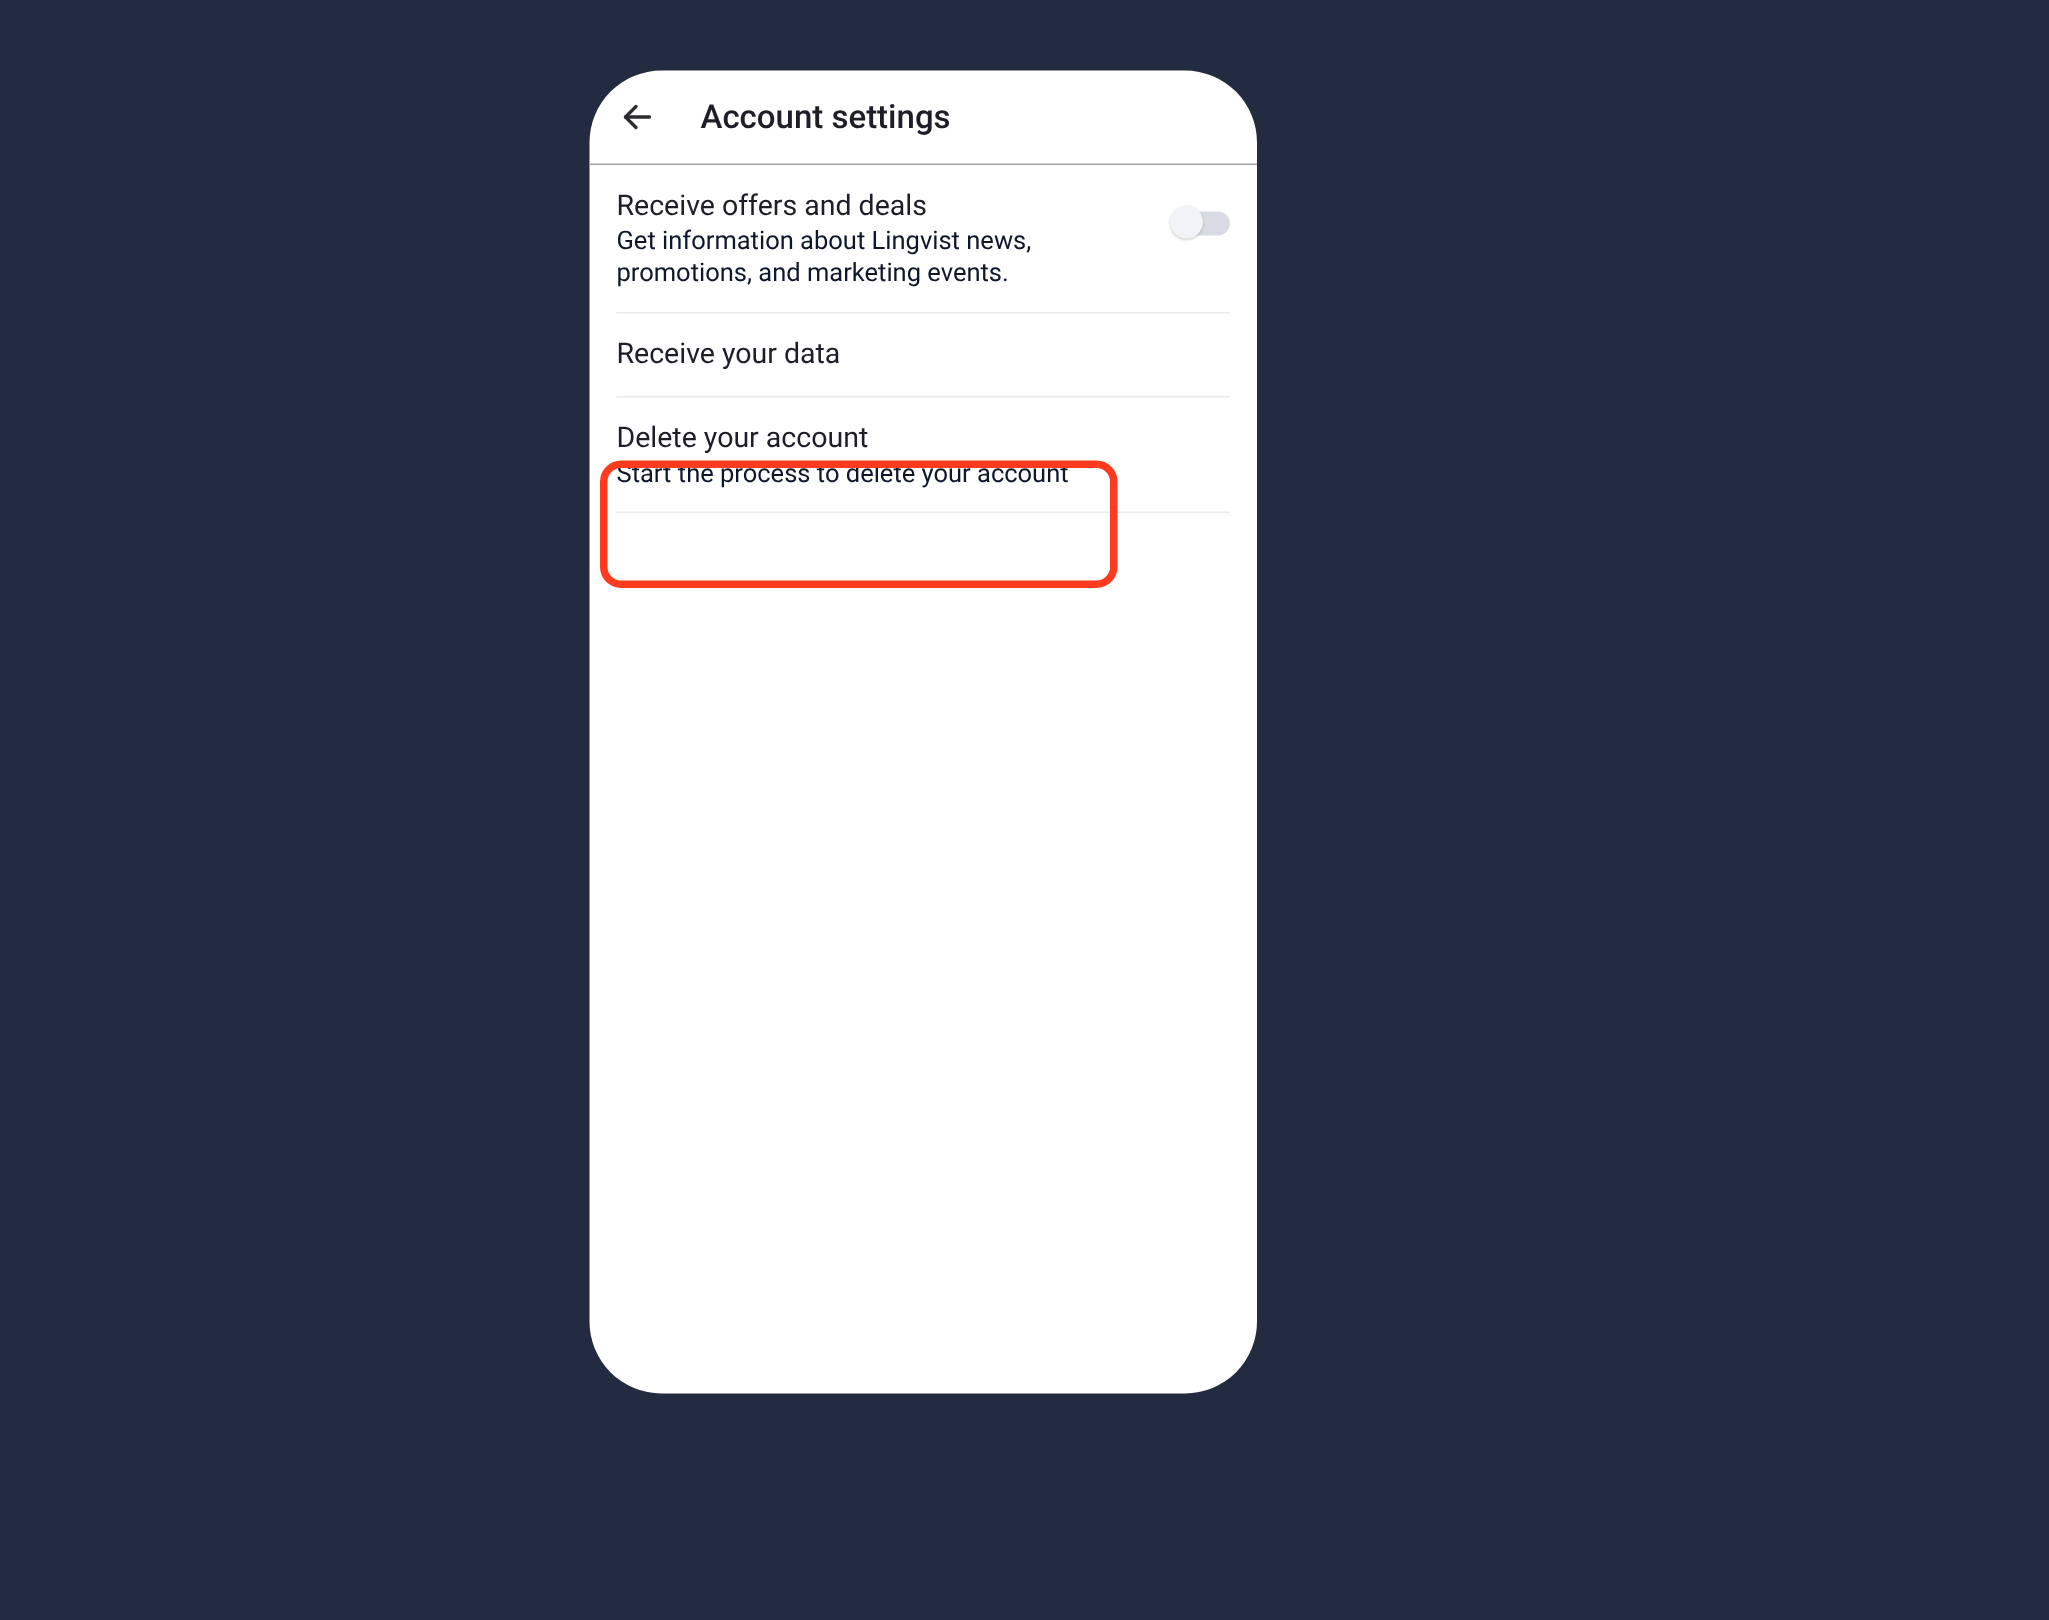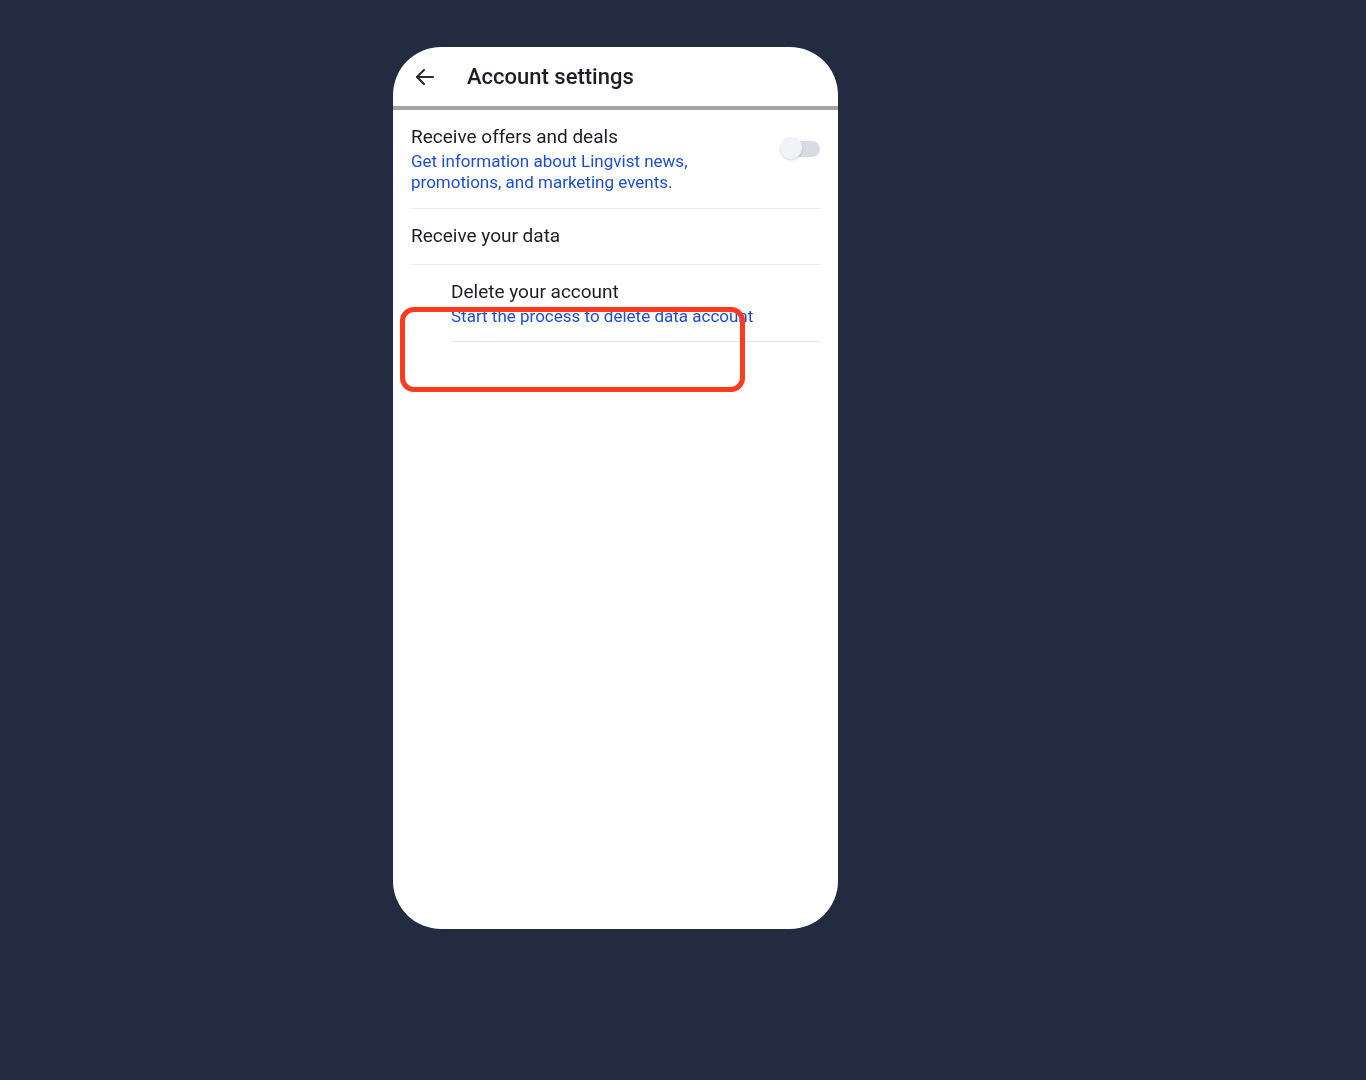--- a/index.html
+++ b/index.html
@@ -19,21 +19,21 @@
       height: 882px;
       background: #ffffff;
       border-radius: 48px;
       overflow: hidden;
     }
     .app-bar {
       height: 63px;
       display: flex;
       align-items: center;
       padding: 0 16px;
-      border-bottom: 4px solid #a3a3a3;
+      border-bottom: 1px solid #a3a3a3;
     }
     .back-btn {
       width: 32px;
       height: 32px;
       display: flex;
       align-items: center;
       justify-content: center;
       cursor: pointer;
       color: #2b2b32;
     }
@@ -45,32 +45,32 @@
       color: #1e1e28;
     }
     .content { padding: 0 18px 0 18px; }
     .setting-row {
       padding: 15px 0 14px 0;
       border-bottom: 1px solid #eceaea;
       display: flex;
       align-items: flex-start;
       justify-content: flex-end;
     }
-    .setting-row:last-child { border-bottom: 1px solid #eceaea; margin-left: 40px; }
+    .setting-row:last-child { border-bottom: 1px solid #eceaea; }
     .row-text { flex: 1; padding-right: 10px; }
     .row-title {
       font-size: 19px;
       font-weight: 400;
       color: #1e1e28;
       line-height: 1.3;
       margin-bottom: 1px;
     }
     .row-desc {
       font-size: 17px;
-      color: #1d4ed8;
+      color: #0f172a;
       line-height: 1.28;
     }
     .toggle {
       width: 38px;
       height: 16px;
       background: #d8dbe3;
       border-radius: 10px;
       position: relative;
       margin-top: 16px;
       margin-right: 0px;
@@ -127,20 +127,20 @@
 
     <div class="setting-row">
       <div class="row-text">
         <div class="row-title">Receive your data</div>
       </div>
     </div>
 
     <div class="setting-row">
       <div class="row-text">
         <div class="row-title">Delete your account</div>
-        <div class="row-desc">Start the process to delete data account</div>
+        <div class="row-desc">Start the process to delete your account</div>
       </div>
     </div>
 
   </div>
 </div>
 
 <div class="highlight-box"></div>
 
 </body></html>

